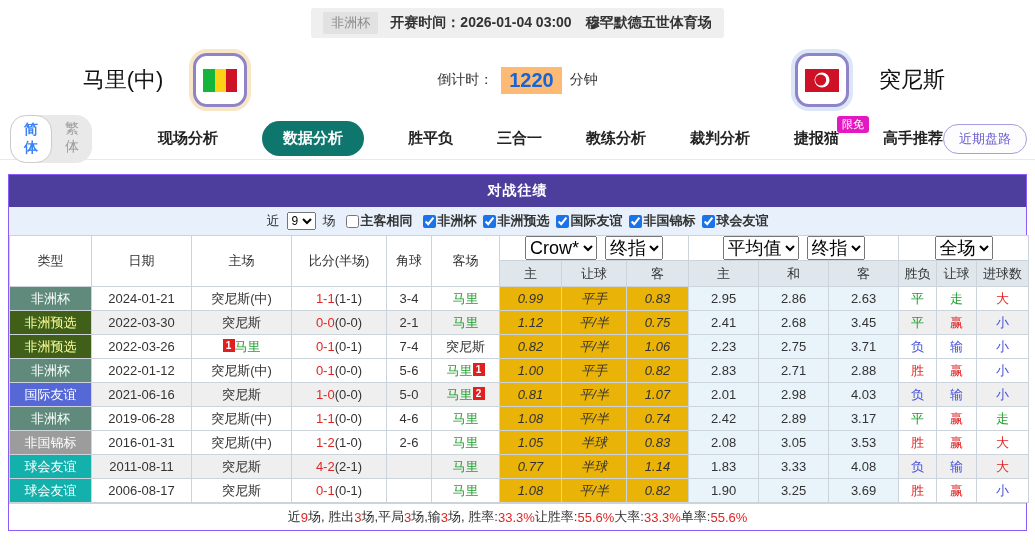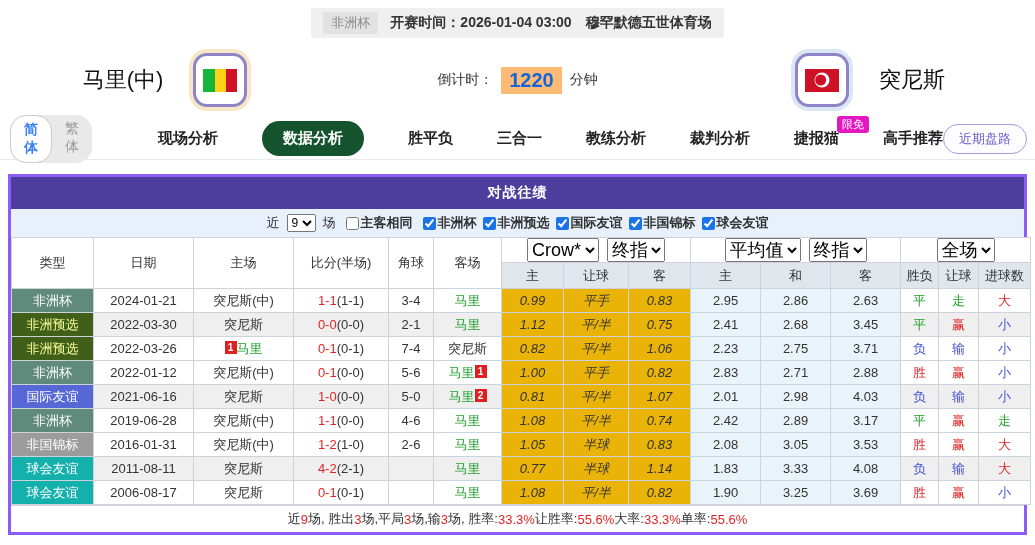--- a/index.html
+++ b/index.html
@@ -32,28 +32,28 @@
   .countdown { flex:1; display:flex; align-items:center; justify-content:center; gap:8px; font-size:14px; }
   .cd-val { font-size:20px; font-weight:bold; color:#1565d8; background:#fdba74; padding:2px 8px; }
 
   
   .nav { display:flex; align-items:center; height:42px; padding:0 10px; border-bottom:1px solid #e8e8e8; }
   .lang-toggle { display:flex; background:#e9e9e9; border-radius:16px; font-size:14px; }
   .lang-opt { padding:5px 13px; color:#999; cursor:pointer; }
   .lang-opt.sel { background:#fff; border:1px solid #ccc; border-radius:16px; color:#3b82f6; font-weight:bold; }
   .nav-items { display:flex; align-items:center; gap:44px; margin-left:66px; }
   .nav-item { font-size:15px; font-weight:bold; color:#222; position:relative; cursor:pointer; white-space:nowrap; }
-  .nav-item.active { background:#14532d; color:#fff; padding:8px 21px; border-radius:18px; }
+  .nav-item.active { background:#0f766e; color:#fff; padding:8px 21px; border-radius:18px; }
   .nav-badge { position:absolute; top:-13px; right:-30px; background:#e318c0; color:#fff;
     font-size:11px; font-weight:normal; padding:1px 5px; border-radius:3px; }
   .right-btn { margin-left:auto; border:1px solid #a79ce0; color:#6a5cd0; font-size:13px;
     padding:5px 15px; border-radius:16px; background:#fdfcff; cursor:pointer; white-space:nowrap; }
 
   
-  .panel { margin:14px 8px 0 8px; border:3px solid #8b5cf6; }
+  .panel { margin:14px 8px 0 8px; border:1px solid #8b5cf6; }
   .panel-title { height:32px; background:#4d3e9e; color:#fff; font-weight:bold; font-size:14px;
     display:flex; align-items:center; justify-content:center; letter-spacing:1px; }
   .filter-bar { height:28px; background:#e7f0fb; display:flex; align-items:center; justify-content:center;
     gap:4px; font-size:13px; }
   .filter-bar select { font-size:12px; margin:0 3px; }
   .filter-bar label { display:flex; align-items:center; font-weight:bold; }
   .filter-bar input[type=checkbox] { accent-color:#1a73e8; margin:0 2px 0 6px; }
 
   table { width:100%; border-collapse:collapse; table-layout:fixed; font-size:13px; }
   th, td { border:1px solid #ccd3da; text-align:center; padding:0 1px; overflow:hidden; white-space:nowrap; }

